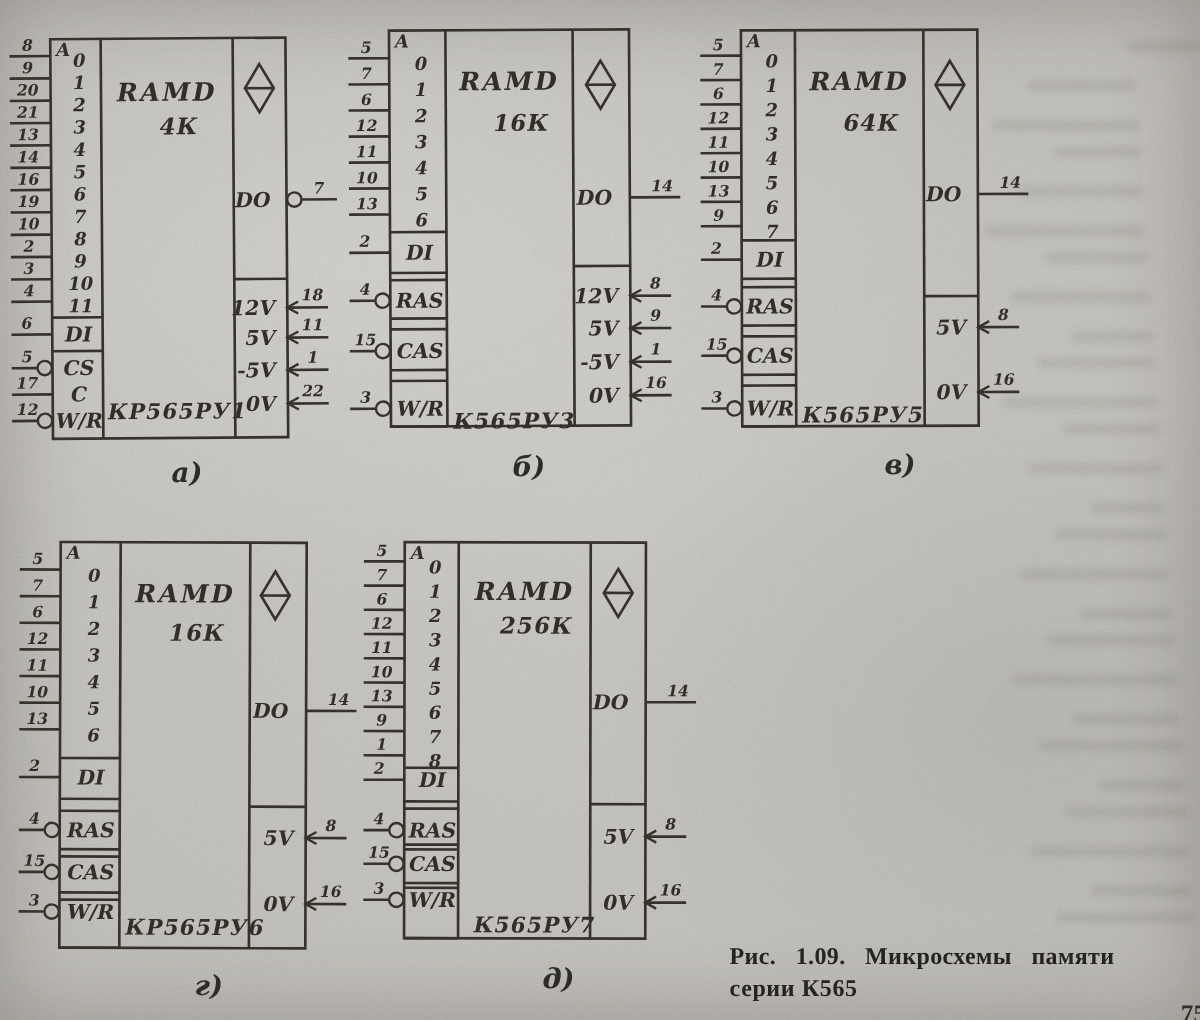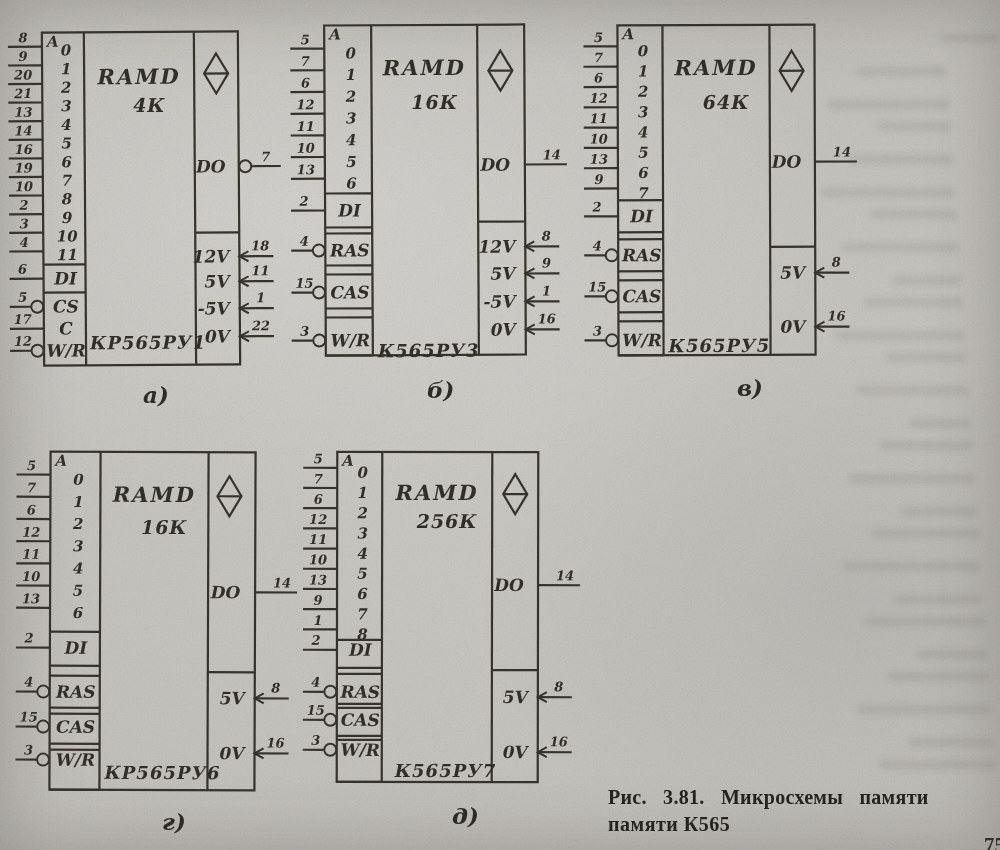--- a/index.html
+++ b/index.html
@@ -437,22 +437,22 @@
     </div>
   <div id="letters">
       <div class="fig-letter" style="left: 143px; top: 381px;">а)</div>
       <div class="fig-letter" style="left: 427px; top: 376px;">б)</div>
       <div class="fig-letter" style="left: 737px; top: 374px;">в)</div>
       <div class="fig-letter" style="left: 162px; top: 808px;">г)</div>
       <div class="fig-letter" style="left: 452px; top: 802px;">д)</div>
     </div>
 
   <div class="caption">
-    <div class="l1">Рис. 3.81. Микросхемы памяти</div>
-    <div class="l2">памяти К565</div>
+    <div class="l1">Рис. 1.09. Микросхемы памяти</div>
+    <div class="l2">серии К565</div>
   </div>
 
   <div class="page-num">75</div>
 
   <svg class="grain" width="1000" height="850">
     <filter id="g">
       <feTurbulence type="fractalNoise" baseFrequency="0.55" numOctaves="2" seed="7"></feTurbulence>
       <feColorMatrix type="saturate" values="0"></feColorMatrix>
     </filter>
     <rect width="1000" height="850" filter="url(#g)" opacity="0.13"></rect>

